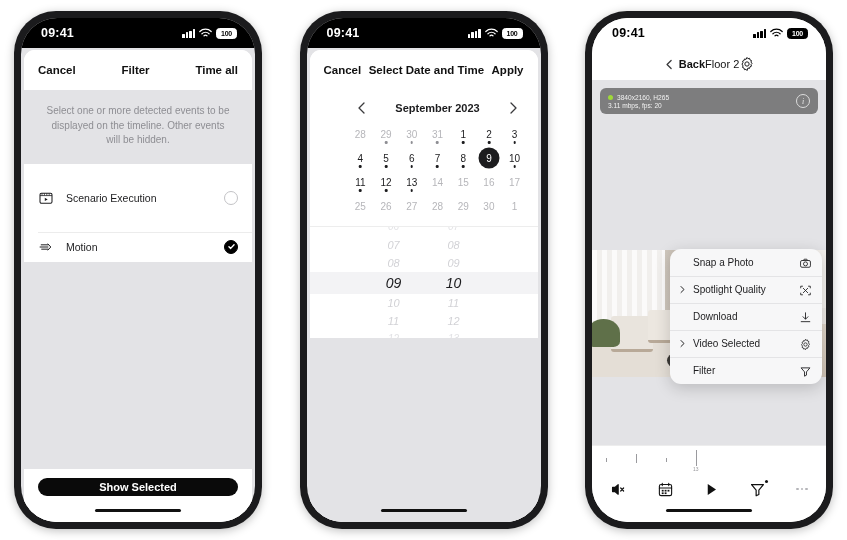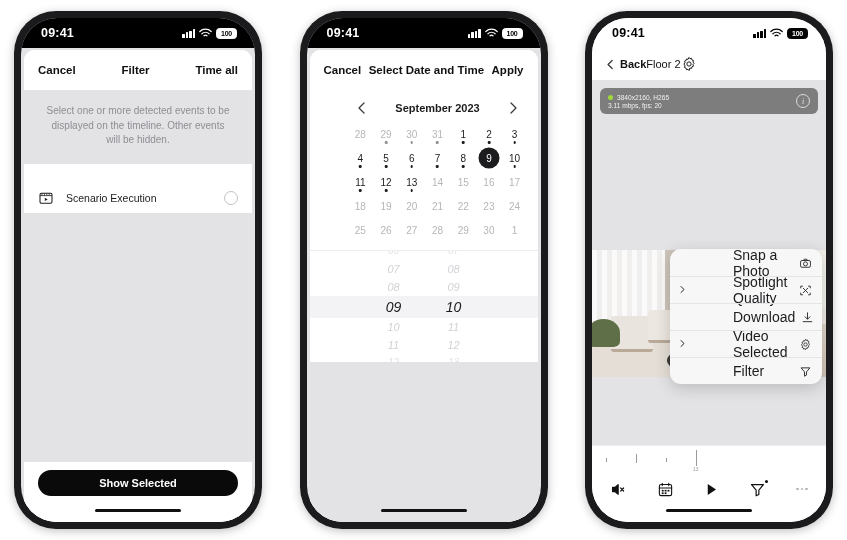--- a/index.html
+++ b/index.html
@@ -135,21 +135,21 @@
   .chk.on {
     background: #000; border-color: #000;
     display:flex; align-items:center; justify-content:center;
   }
   .chk.on svg { width: 9px; height: 9px; color:#fff; }
   .filler { flex: 1 1 auto; background: #e3e3e6; }
   .cta-wrap { background:#fff; padding: 8px 14px 10px; }
   .cta {
     background: #0a0a0a; color: #fff;
     border: none; border-radius: 22px;
-    width: 100%; height: 26px;
+    width: 100%; height: 18px;
     font-size: 11px; font-weight: bold;
     font-family: inherit;
     cursor: pointer;
   }
   .home-ind {
     background:#fff;
     height: 16px;
     display:flex; align-items:flex-start; justify-content:center;
     padding-top: 3px;
     flex: 0 0 16px;
@@ -223,21 +223,21 @@
   }
   .tp-col div.o1 { color:#e2e2e5; font-size:10px; }
   .tp-col div.o2 { color:#d2d2d6; }
   .tp-col div.cur { color:#1c1c1e; font-size:14px; font-weight:400; height:22px; line-height:22px; }
   .tp-tail { flex:1 1 auto; background:#e3e3e6; }
 
   
   .nav {
     height: 32px; flex: 0 0 32px;
     background:#fff;
-    display:flex; align-items:center; justify-content:flex-start;
+    display:flex; align-items:center; justify-content:center;
     padding: 0 12px;
   }
   .nav .back { display:flex; align-items:center; gap:3px; cursor:pointer; }
   .nav .back .t { font-size: 11px; font-weight:bold; color:#111; }
   .nav .title { font-size: 11px; color:#111; }
   .gear { width:16px; height:16px; color:#1c1c1e; cursor:pointer; }
   .gear svg { width:100%; height:100%; }
 
   .video-area {
     position: relative;
@@ -330,21 +330,21 @@
     gap: 6px;
     position: relative;
     cursor: pointer;
   }
   .ctx-item + .ctx-item::before {
     content:""; position:absolute; left:0; right:0; top:0; height:1px;
     background: #e4e4e6;
   }
   .ctx-item .caret { width:9px; flex:0 0 9px; color:#1c1c1e; display:flex; align-items:center; }
   .ctx-item .caret svg { width:100%; height:100%; }
-  .ctx-item .t { flex:1; font-size:14px; color:#1c1c1e;margin-left:40px; }
+  .ctx-item .t { flex:1; font-size:10px; color:#1c1c1e; }
   .ctx-item .ri { width:13px; height:13px; color:#1c1c1e; flex:0 0 13px; }
   .ctx-item .ri svg { width:100%; height:100%; }
 
   
   .ruler {
     position: relative;
     flex: 0 0 27px;
     background:#fff;
     border-top:1px solid #ededed;
     overflow:hidden;
@@ -414,20 +414,34 @@
                   <rect x="2.5" y="4" width="15" height="12.5" rx="1.8"></rect>
                   <path d="M2.5 7h15" stroke-width="1"></path>
                   <path d="M5 4.2v2.6M8 4.2v2.6M11 4.2v2.6M14 4.2v2.6" stroke-width=".9"></path>
                   <path d="M8.5 9.8v4l3.6-2z" fill="currentColor" stroke="none"></path>
                 </svg>
               </span>
               <span class="lbl">Scenario Execution</span>
               <span class="chk"></span>
             </div>
 
+            <div class="row">
+              <span class="ic">
+                <svg viewBox="0 0 20 20" fill="none" stroke="currentColor" stroke-width="1.25" stroke-linecap="round">
+                  <path d="M4 7.3h8.4M2.6 10h9.8M4.6 12.7h7.8"></path>
+                  <path d="M12.4 6.2l3.6 3.8-3.6 3.8"></path>
+                </svg>
+              </span>
+              <span class="lbl">Motion</span>
+              <span class="chk on">
+                <svg viewBox="0 0 12 12" fill="none" stroke="currentColor" stroke-width="1.9" stroke-linecap="round" stroke-linejoin="round">
+                  <path d="M2.6 6.2l2.3 2.3 4.5-4.7"></path>
+                </svg>
+              </span>
+            </div>
           </div>
 
           <div class="filler"></div>
 
           <div class="cta-wrap">
             <button class="cta">Show Selected</button>
           </div>
           <div class="home-ind">
               <i></i>
             </div>
@@ -507,29 +521,20 @@
                   <div class="dot ">10</div>
                 </div>
                 <div class="week">
                   <div class="dot ">11</div>
                   <div class="dot ">12</div>
                   <div class="dot ">13</div>
                   <div class="muted ">14</div>
                   <div class="muted ">15</div>
                   <div class="muted ">16</div>
                   <div class="muted ">17</div>
-                </div>
-                <div class="week">
-                  <div class="muted ">18</div>
-                  <div class="muted ">19</div>
-                  <div class="muted ">20</div>
-                  <div class="muted ">21</div>
-                  <div class="muted ">22</div>
-                  <div class="muted ">23</div>
-                  <div class="muted ">24</div>
                 </div>
                 <div class="week">
                   <div class="muted ">25</div>
                   <div class="muted ">26</div>
                   <div class="muted ">27</div>
                   <div class="muted ">28</div>
                   <div class="muted ">29</div>
                   <div class="muted ">30</div>
                   <div class="muted ">1</div>
                 </div>

